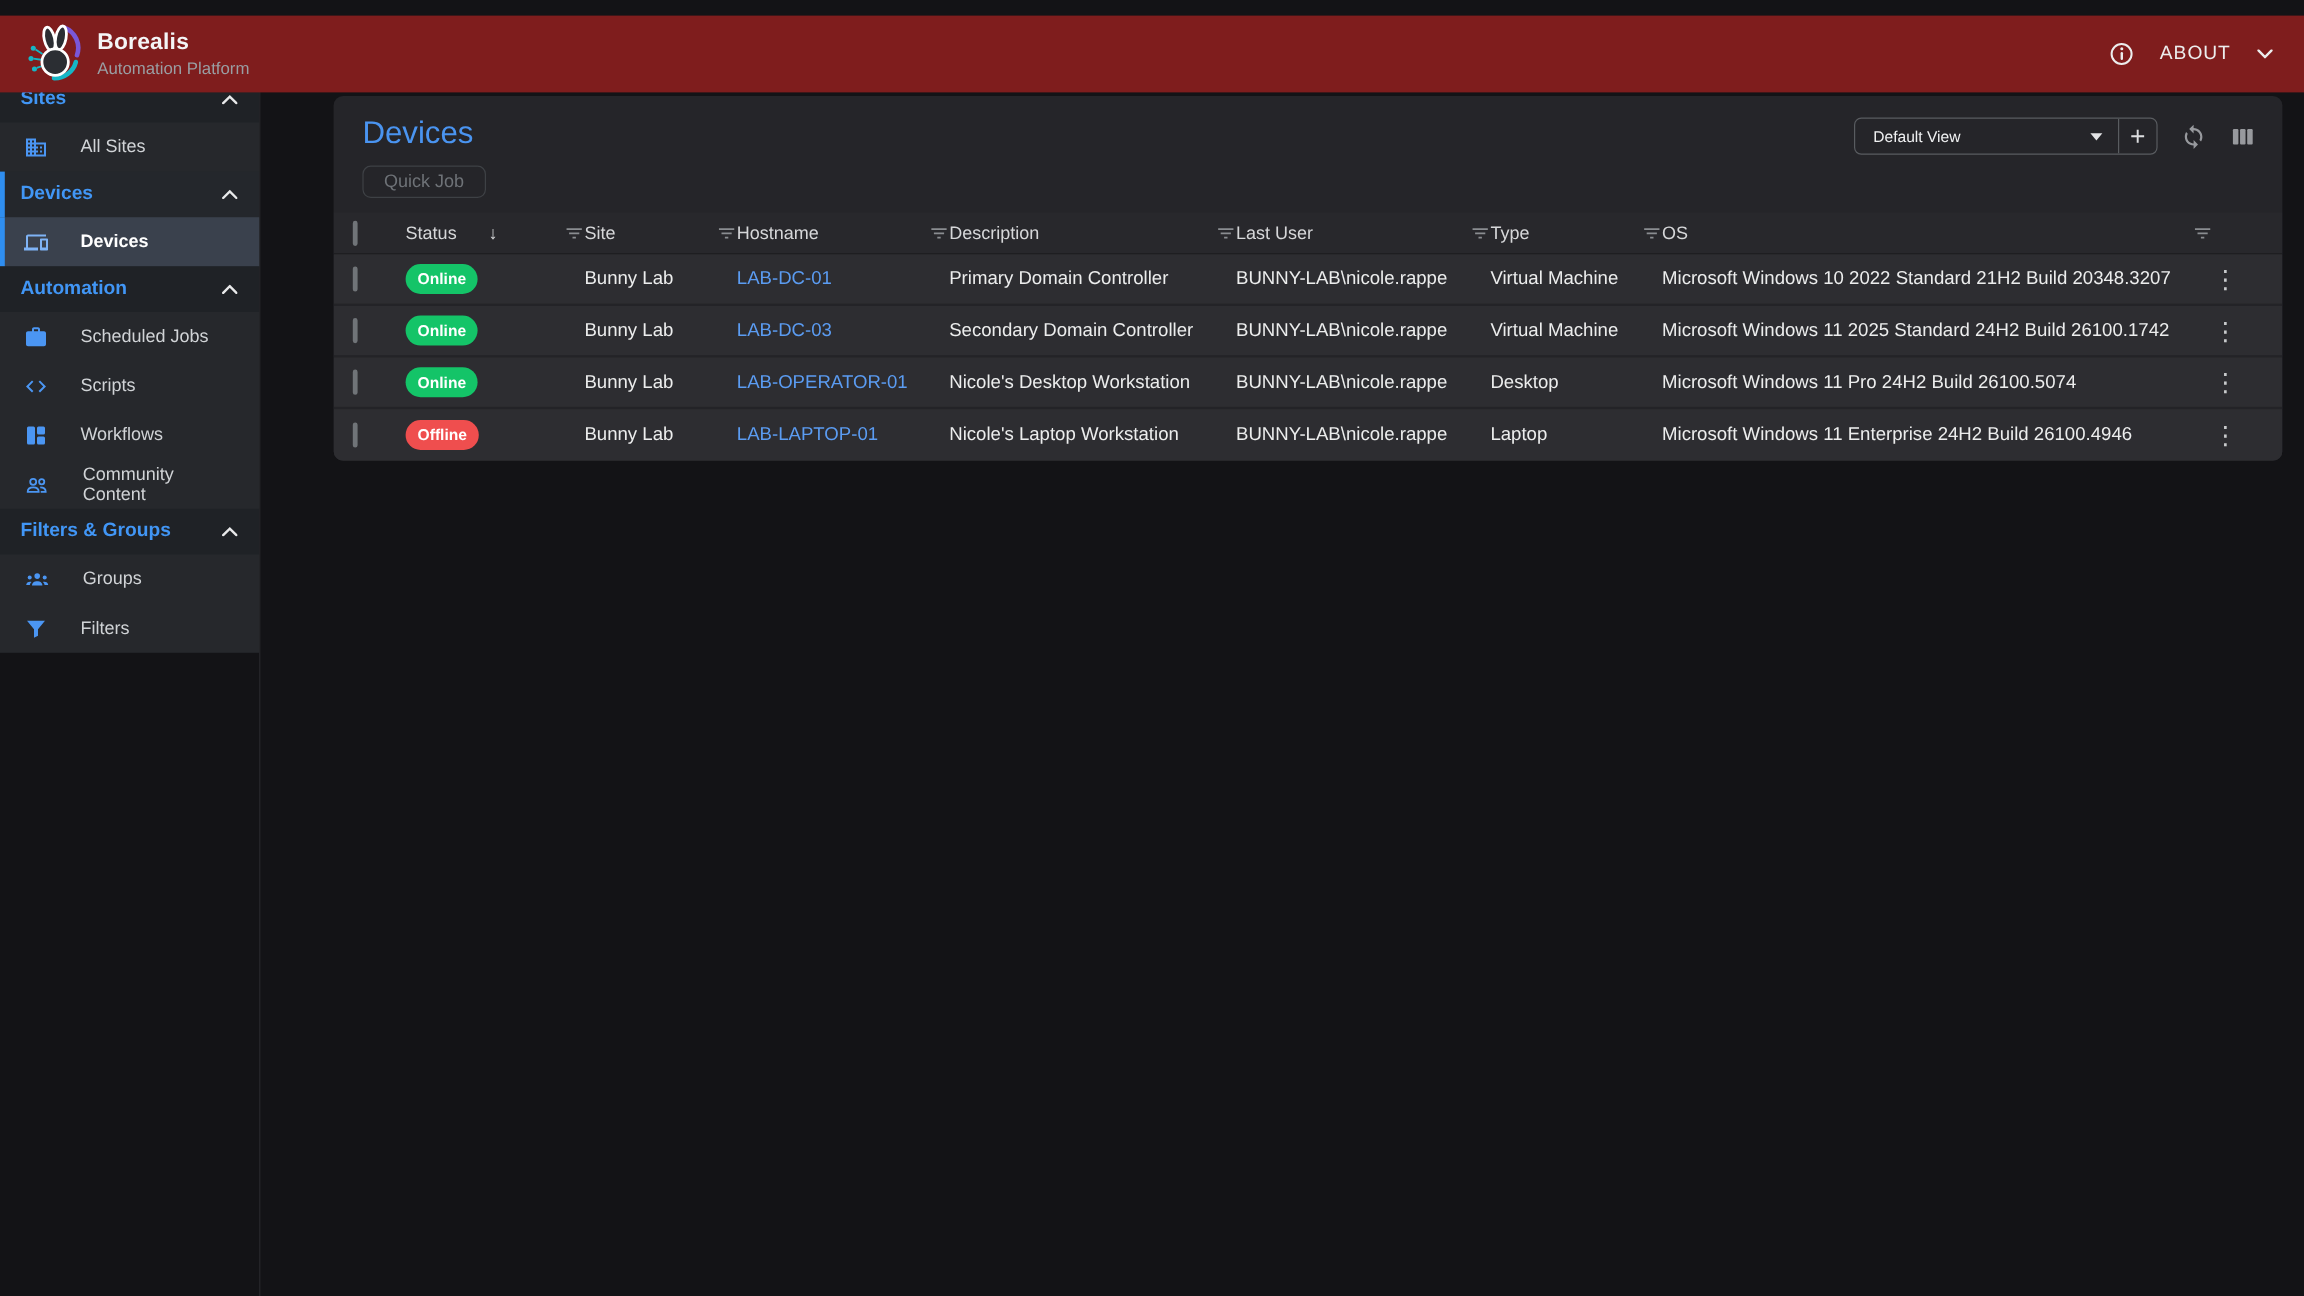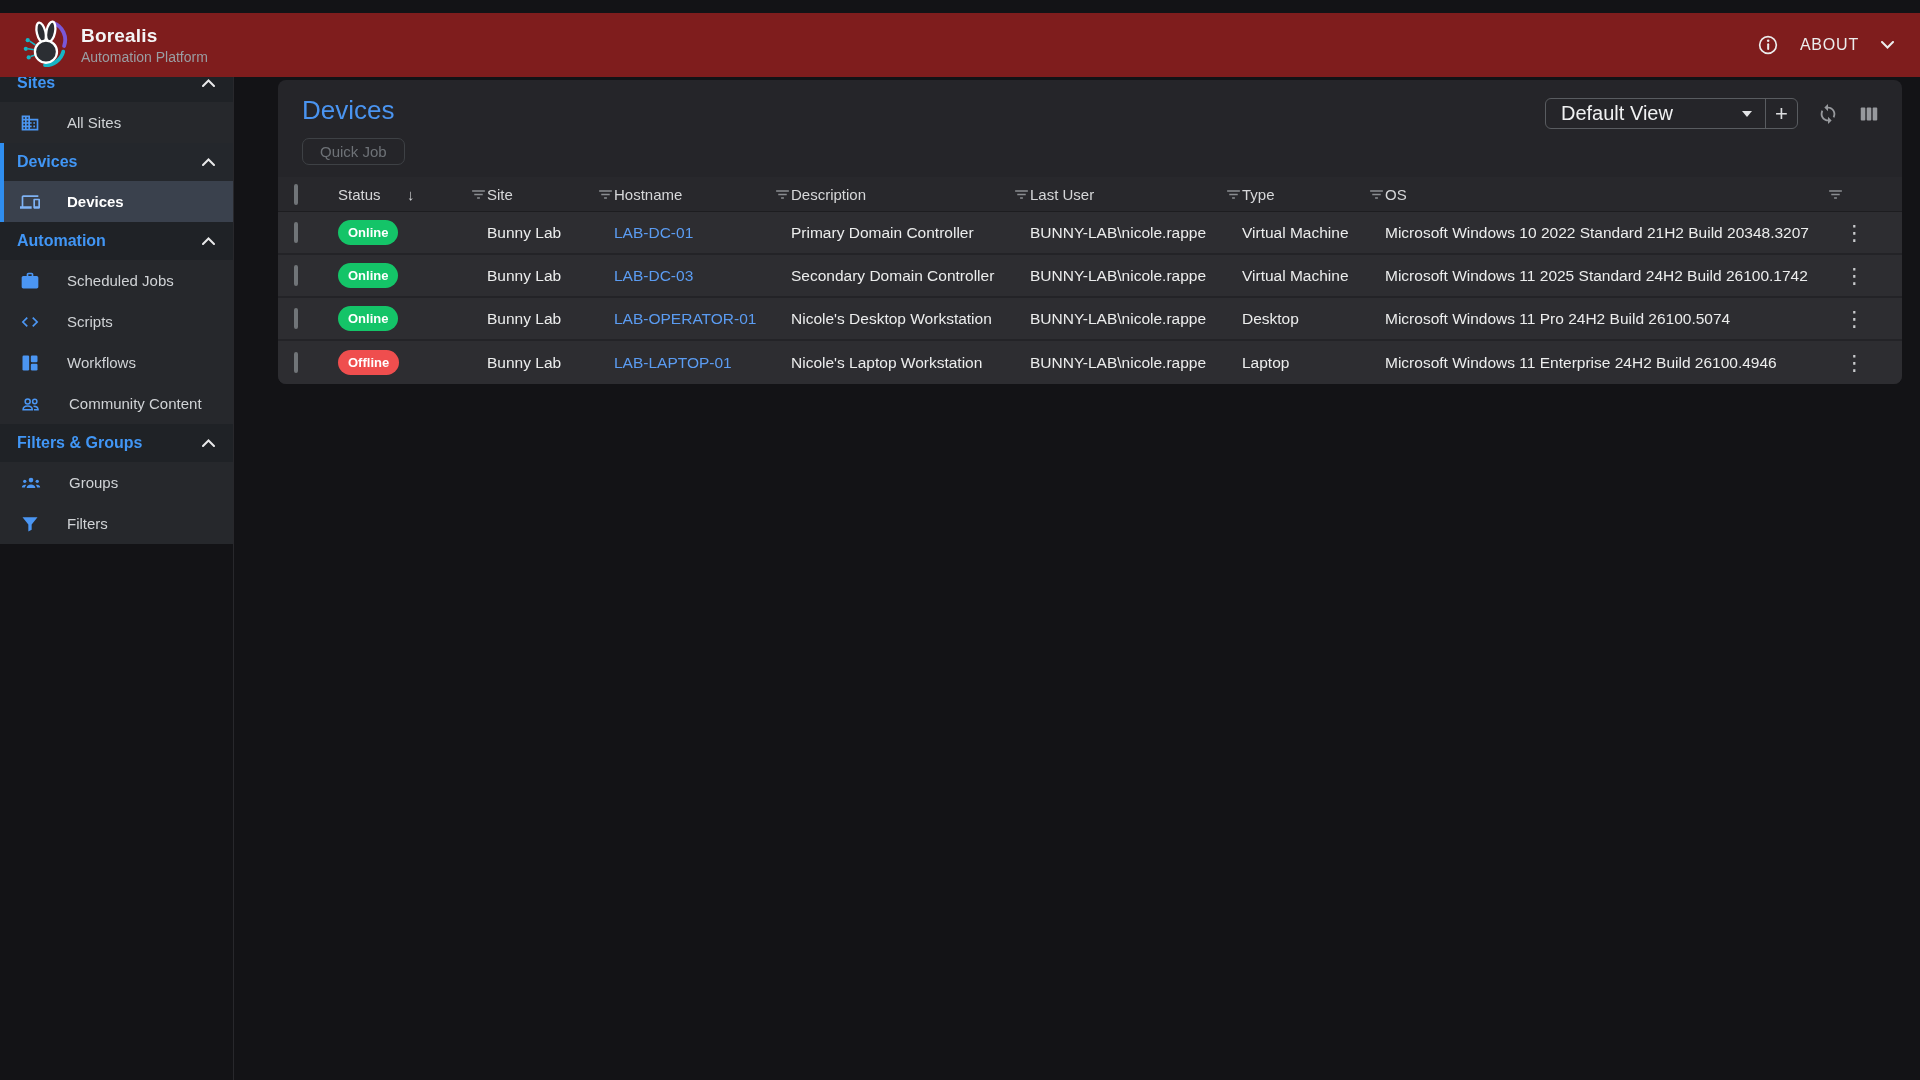--- a/index.html
+++ b/index.html
@@ -8,21 +8,21 @@
   
   .topbar { position:absolute; top:0; left:0; right:0; height:64px; background:#7f1d1d;
             display:flex; align-items:center; justify-content:space-between; padding:0 26px 0 22px; z-index:5;margin-top:13px; }
   .brand { display:flex; align-items:center; gap:13px; }
   .brand-name { font-size:19px; font-weight:bold; color:#f4f5f6; letter-spacing:.2px; }
   .brand-sub  { font-size:14px; color:#9a9ea3; margin-top:2px; }
   .about-btn { display:flex; align-items:center; gap:22px; background:none; border:none; color:#eceded;
                font-family:"Liberation Sans", sans-serif; font-size:16px; letter-spacing:.8px; cursor:pointer; }
 
   
-  .side-rail { position:absolute; top:64px; left:0; bottom:0; width:234px; background:#131316; border-right:1px solid #28282c; }
+  .side-rail { position:absolute; top:64px; left:0; bottom:0; width:217px; background:#131316; border-right:1px solid #28282c; }
   .sidebar { background:#26282c; }
   .sec-head { height:38px; display:flex; align-items:center; justify-content:space-between;
               padding:0 18px 0 17px; background:#1f2226; cursor:pointer; }
   .sec-head .sec-label { color:#4196f5; font-weight:bold; font-size:16px; }
   .sec-head.active { border-left:4px solid #2f8ef0; padding-left:13px; background:#24272c; }
   .nav-item { height:41px; display:flex; align-items:center; gap:27px; padding:0 16px 0 20px;
               color:#d0d3d6; font-size:15px; cursor:pointer; }
   .nav-item.selected { background:#3a414d; border-left:4px solid #2f8ef0; padding-left:16px; color:#ffffff; font-weight:bold; }
   .nav-item svg { flex:0 0 auto; }
 
@@ -30,21 +30,21 @@
   .content { position:absolute; left:262px; top:64px; right:0; bottom:0; }
   .panel { position:absolute; left:16px; top:16px; width:1624px; background:#252529; border-radius:8px; overflow:hidden; }
   .panel-head { position:relative; padding:15px 24px 12px 24px; }
   .page-title { font-size:26px; font-weight:normal; color:#4a94f0; margin-bottom:12px; }
   .quickjob-btn { background:transparent; border:1px solid #3e4145; border-radius:7px; color:#6e7277;
                   font-family:"Liberation Sans", sans-serif; font-size:15px; padding:4px 17px; cursor:default; }
   .view-controls { position:absolute; top:18px; right:22px; display:flex; align-items:center; gap:19px; }
   .view-group { display:flex; align-items:stretch; border:1px solid #595c60; border-radius:6px; height:31px; overflow:hidden; }
   .view-select { width:219px; display:flex; align-items:center; justify-content:space-between;
                  padding:0 13px 0 15px; cursor:pointer; background:none; border:none; }
-  .view-select .val { color:#f0f1f2; font-size:20px; font-family:"Liberation Sans", sans-serif; }
+  .view-select .val { color:#f0f1f2; font-size:13px; font-family:"Liberation Sans", sans-serif; }
   .caret-down { width:0; height:0; border-left:5px solid transparent; border-right:5px solid transparent; border-top:6px solid #e3e4e6; }
   .view-divider { width:1px; background:#595c60; }
   .plus-btn { width:31px; background:none; border:none; color:#dcdddf; font-size:22px; line-height:29px; cursor:pointer;
               font-family:"Liberation Sans", sans-serif; }
   .icon-btn { background:none; border:none; cursor:pointer; display:flex; align-items:center; }
 
   
   .grid-row { display:grid; grid-template-columns:44px 149px 127px 177px 239px 212px 143px 1fr 58px;
               align-items:center; padding-left:16px; }
   .thead { height:35px; background:#28282c; border-bottom:1px solid #1d1d20; color:#d6d7d9; font-size:15px; }

